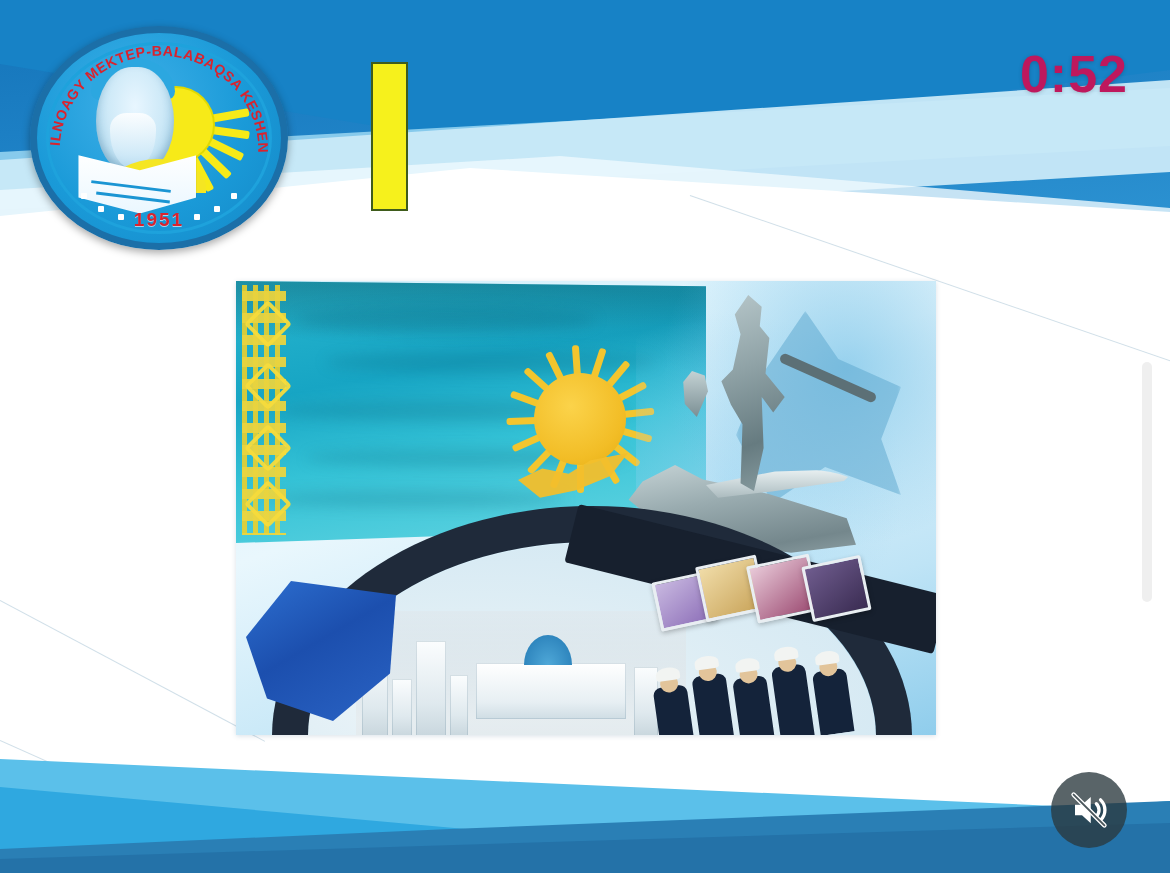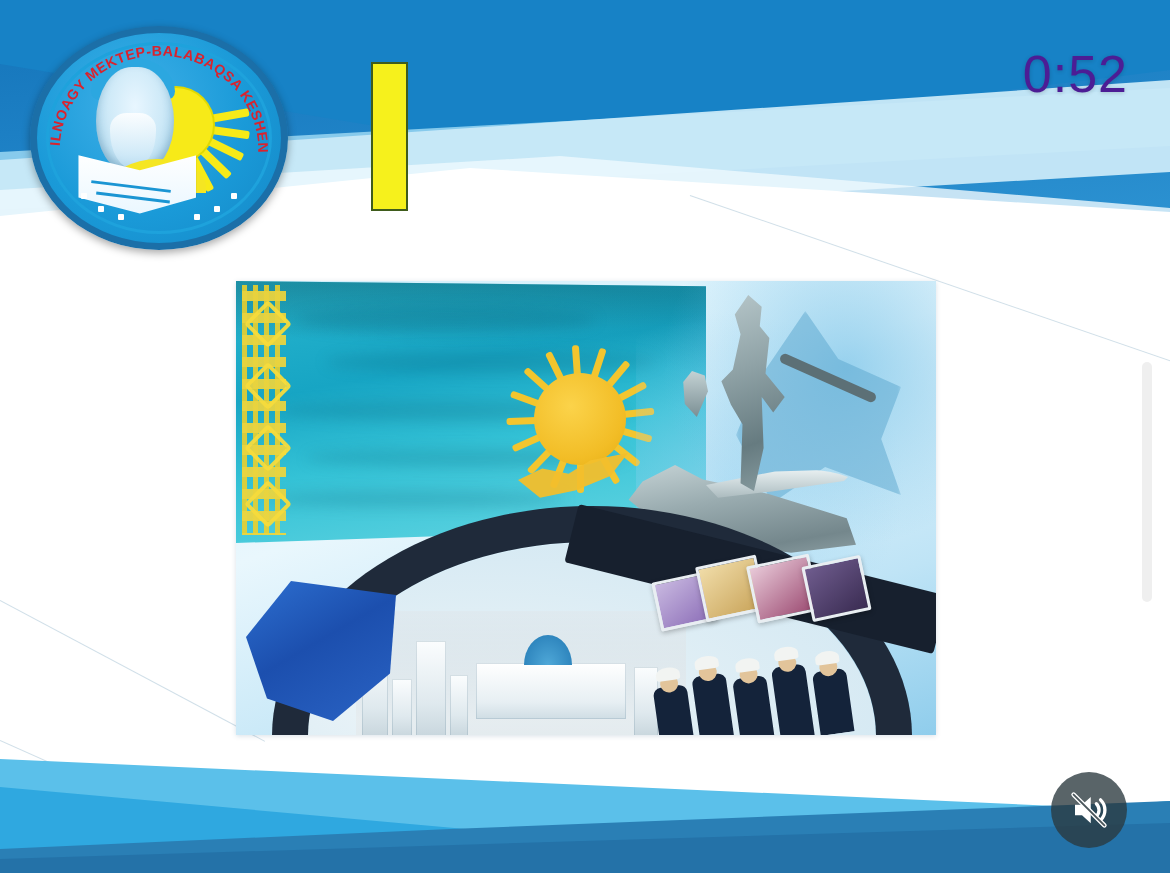--- a/index.html
+++ b/index.html
@@ -247,22 +247,22 @@
       -3px  0   0 #ffffff,  3px  0   0 #ffffff,
        0   -3px 0 #ffffff,  0    3px 0 #ffffff,
        0 0 8px rgba(255,255,255,.95);
   }
 
   
   .timer {
     position: absolute;
     right: 42px; top: 44px;
     font-size: 52px;
-    color: #4c1d95;
-    font-weight: normal;
+    color: #be185d;
+    font-weight: bold;
     letter-spacing: 1px;
     text-shadow: 0 1px 4px rgba(0,0,0,.18);
   }
 
   
   .content-image {
     position: absolute;
     left: 236px; top: 281px;
     width: 700px; height: 454px;
     overflow: hidden;
@@ -583,20 +583,21 @@
 
       <svg class="logo-text-arc" viewBox="0 0 258 224">
         <defs>
           <path id="arcTop" d="M 24,124 A 105,100 0 0 1 234,124" fill="none"></path>
         </defs>
         <text font-family="Liberation Sans, sans-serif" font-size="15" font-weight="bold" fill="#d9232e" letter-spacing="0.6">
           <textPath href="#arcTop" startOffset="50%" text-anchor="middle">ABAI AILNOAGY MEKTEP-BALABAQSA KESHENI KMM</textPath>
         </text>
       </svg>
 
+      <div class="logo-year">1951</div>
     </div>
   </div>
 
   <div class="accent-bar"></div>
 
 
   <div class="timer">0:52</div>
 
   <div class="content-image">
     <div class="ci-sky"></div>

